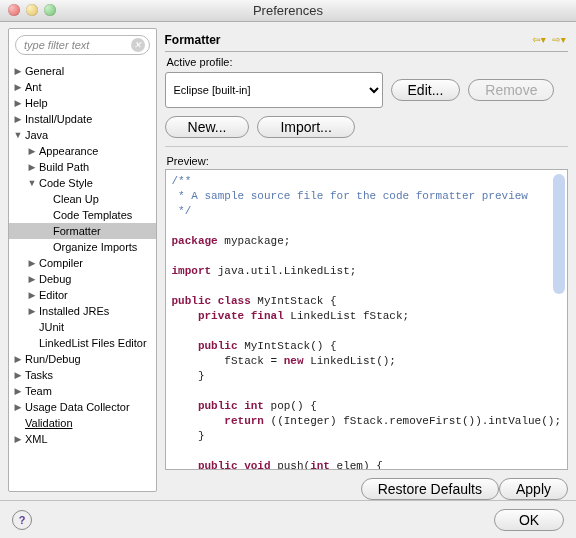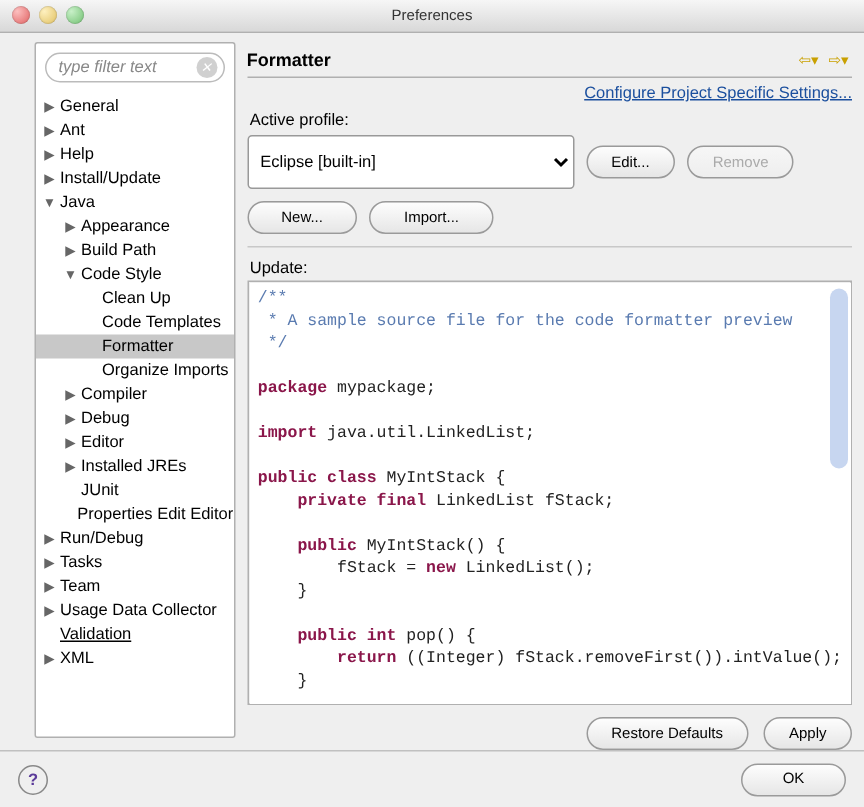--- a/index.html
+++ b/index.html
@@ -18,51 +18,51 @@
   border-bottom: 1px solid #b0b0b0;
   display: flex;
   align-items: center;
   position: relative;
 }
 .traffic { position: absolute; left: 8px; top: 4px; display: flex; gap: 6px; }
 .tl { width: 12px; height: 12px; border-radius: 50%; box-shadow: inset 0 0 1px rgba(0,0,0,.4); }
 .tl.close { background: radial-gradient(circle at 30% 30%, #fcbfbf, #e06060); }
 .tl.min { background: radial-gradient(circle at 30% 30%, #fef0bf, #e0c060); }
 .tl.zoom { background: radial-gradient(circle at 30% 30%, #c8f0c8, #70c070); }
-.window-title { flex: 1; text-align: center; font-size: 10px; color: #333; }
-.content { display: flex; height: 478px; background: #efefef; padding-left: 15px; }
+.window-title { flex: 1; text-align: center; font-size: 13px; color: #333; }
+.content { display: flex; height: 478px; background: #efefef; }
 .sidebar { width: 182px; background: #fff; border: 1px solid #b0b0b0; margin: 6px 0 0 8px; border-radius: 2px; height: 464px; overflow: auto; }
 .search { margin: 6px; height: 20px; border: 1px solid #bbb; border-radius: 10px; display: flex; align-items: center; padding: 0 8px; font-style: italic; color: #888; position: relative; }
 .search .x { position: absolute; right: 4px; top: 2px; width: 14px; height: 14px; border-radius: 50%; background: #d0d0d0; color: #fff; font-size: 9px; display: flex; align-items: center; justify-content: center; }
 .tree { padding: 2px 0; }
 .node { display: flex; align-items: center; height: 16px; padding-left: 4px; cursor: default; white-space: nowrap; }
 .tw { width: 10px; height: 10px; margin-right: 2px; display: inline-flex; align-items: center; justify-content: center; color: #666; font-size: 9px; }
 .node.sel { background: #c8c8c8; }
 .main { flex: 1; margin: 6px 8px 0 8px; display: flex; flex-direction: column; }
 .header { display: flex; align-items: center; height: 24px; border-bottom: 1px solid #b0b0b0; }
 .page-title { font-weight: bold; font-size: 12px; flex: 1; }
 .navbtns { display: flex; gap: 2px; }
 .arrow { width: 18px; height: 14px; display: inline-flex; align-items: center; justify-content: center; font-size: 10px; }
 .arrow.b { color: #c9a000; }
 .arrow.f { color: #c9a000; }
 .link-row { text-align: right; padding: 4px 0 2px 0; }
 .link-row a { color: #1b4f9e; text-decoration: underline; font-size: 11px; }
 .label { margin: 4px 0 2px 2px; color: #000; }
 .row { display: flex; align-items: center; gap: 8px; margin: 2px 0; }
 select.profile { flex: 0 0 218px; height: 36px; background: #fff; border: 1px solid #999; border-radius: 3px; font-size: 11px; padding: 0 4px; }
-.btn { height: 22px; border: 1px solid #9a9a9a; border-radius: 11px; background: linear-gradient(#fdfdfd,#e6e6e6); padding: 0 16px; font-size: 10px; display: inline-flex; align-items: center; justify-content: center; cursor: default; }
+.btn { height: 22px; border: 1px solid #9a9a9a; border-radius: 11px; background: linear-gradient(#fdfdfd,#e6e6e6); padding: 0 16px; font-size: 14px; display: inline-flex; align-items: center; justify-content: center; cursor: default; }
 .btn.disabled { color: #aaa; background: linear-gradient(#f6f6f6,#eee); }
 .btn.small { padding: 0 22px; }
 .sep { height: 1px; background: #c8c8c8; margin: 6px 0; }
 .preview-label { margin: 2px 0 2px 2px; }
 .preview { flex: 1; background: #fff; border: 1px solid #b0b0b0; padding: 4px 6px; font-family: Monaco, "Courier New", monospace; font-size: 11px; line-height: 15px; overflow: auto; white-space: pre; position: relative; }
 .c-comment { color: #5a7bb0; }
 .c-kw { color: #8a164a; font-weight: bold; }
 .c-text { color: #222; }
-.footer-right { display: flex; justify-content: flex-end; gap: 10px; padding: 8px 0 0 0; }
+.footer-right { display: flex; justify-content: flex-end; padding: 8px 0 0 0; }
 .bottom { height: 38px; border-top: 1px solid #c0c0c0; background: #efefef; display: flex; align-items: center; padding: 0 12px; }
 .help { width: 20px; height: 20px; border: 1px solid #888; border-radius: 50%; display: flex; align-items: center; justify-content: center; color: #5b3b99; font-weight: bold; }
 .bottom .spacer { flex: 1; }
 .scroll-th { position: absolute; right: 2px; top: 4px; width: 12px; height: 120px; background: #c7d6f0; border-radius: 6px; }
 </style>
 </head>
 <body>
 
 <div class="titlebar">
   <div class="traffic">
@@ -143,21 +143,21 @@
         <div class="node" style="padding-left: 18px;">
           <span class="tw">▶</span>
           <span>Installed JREs</span>
         </div>
         <div class="node" style="padding-left: 18px;">
           <span class="tw"></span>
           <span>JUnit</span>
         </div>
         <div class="node" style="padding-left: 18px;">
           <span class="tw"></span>
-          <span>Properties Edit Editor</span>
+          <span>LinkedList Files Editor</span>
         </div>
         <div class="node" style="padding-left: 4px;">
           <span class="tw">▶</span>
           <span>Run/Debug</span>
         </div>
         <div class="node" style="padding-left: 4px;">
           <span class="tw">▶</span>
           <span>Tasks</span>
         </div>
         <div class="node" style="padding-left: 4px;">
@@ -180,37 +180,34 @@
   </div>
 
   <div class="main">
     <div class="header">
       <div class="page-title">Formatter</div>
       <div class="navbtns">
         <span class="arrow b">⇦▾</span>
         <span class="arrow f">⇨▾</span>
       </div>
     </div>
-    <div class="link-row">
-      <a href="#">Configure Project Specific Settings...</a>
-    </div>
     <div class="label">Active profile:</div>
     <div class="row">
       <select class="profile">
         <option>Eclipse [built-in]</option>
       </select>
       <span class="btn">Edit...</span>
       <span class="btn disabled">Remove</span>
     </div>
     <div class="row" style="margin-top:6px;">
       <span class="btn small">New...</span>
       <span class="btn small">Import...</span>
     </div>
     <div class="sep"></div>
-    <div class="preview-label">Update:</div>
+    <div class="preview-label">Preview:</div>
     <div class="preview"><div class="scroll-th"></div><span class="c-comment">/**</span>
 <span class="c-comment"> * A sample source file for the code formatter preview</span>
 <span class="c-comment"> */</span>
 <span></span>
 <span class="c-kw">package</span><span class="c-text"> mypackage;</span>
 <span></span>
 <span class="c-kw">import</span><span class="c-text"> java.util.LinkedList;</span>
 <span></span>
 <span class="c-kw">public class</span><span class="c-text"> MyIntStack {</span>
 <span class="c-kw">    private final</span><span class="c-text"> LinkedList fStack;</span>

